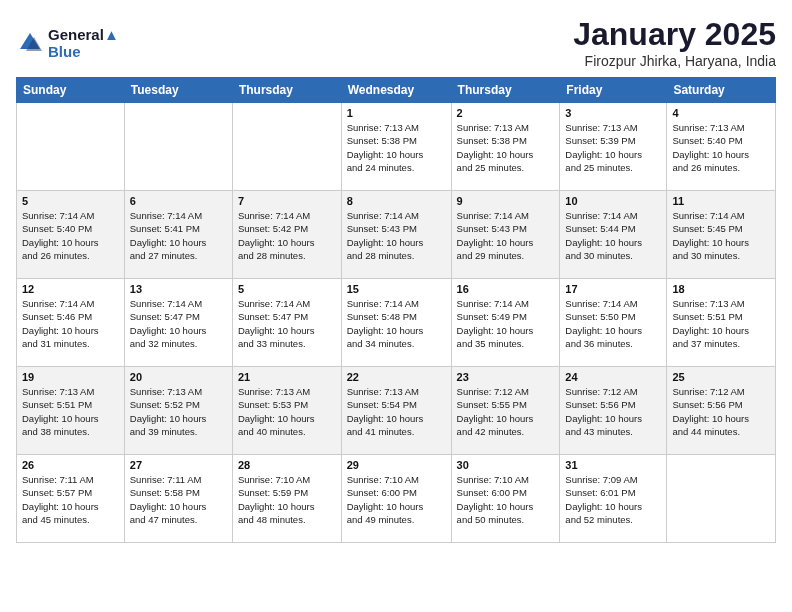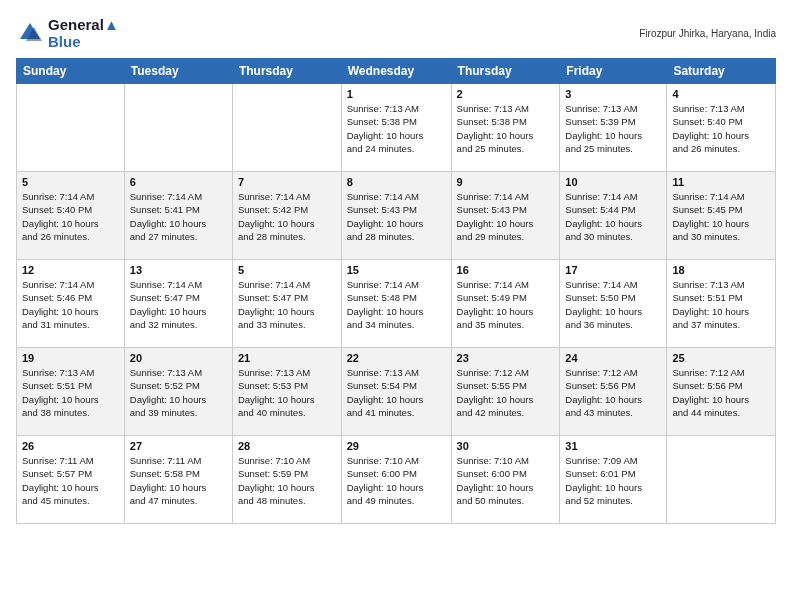--- a/index.html
+++ b/index.html
@@ -27,21 +27,21 @@
     }
     .title-block {
       text-align: right;
     }
     .month-title {
       font-size: 32px;
       font-weight: bold;
       color: #1a1a2e;
     }
     .location {
-      font-size: 10px;
+      font-size: 14px;
       color: #333;
     }
     table {
       width: 100%;
       border-collapse: collapse;
       font-size: 10px;
     }
     thead th {
       background-color: #2e6bb5;
       color: white;
@@ -86,20 +86,21 @@
       <rect x="0" y="0" width="28" height="28" fill="white"></rect>
       <polygon points="14,4 24,20 4,20" fill="#2e6bb5"></polygon>
       <polygon points="18,8 26,22 10,22" fill="#1a3a6e" opacity="0.5"></polygon>
     </svg>
     <div>
       <div style="font-size:15px;font-weight:bold;color:#1a1a2e;">General<span style="color:#2e6bb5;">▲</span></div>
       <div style="font-size:15px;font-weight:bold;color:#2e6bb5;">Blue</div>
     </div>
   </div>
   <div class="title-block">
+    <div class="month-title">January 2025</div>
     <div class="location">Firozpur Jhirka, Haryana, India</div>
   </div>
 </div>
 
 <table>
   <thead>
     <tr id="thead-row">
         <th>Sunday</th>
         <th>Tuesday</th>
         <th>Thursday</th>

